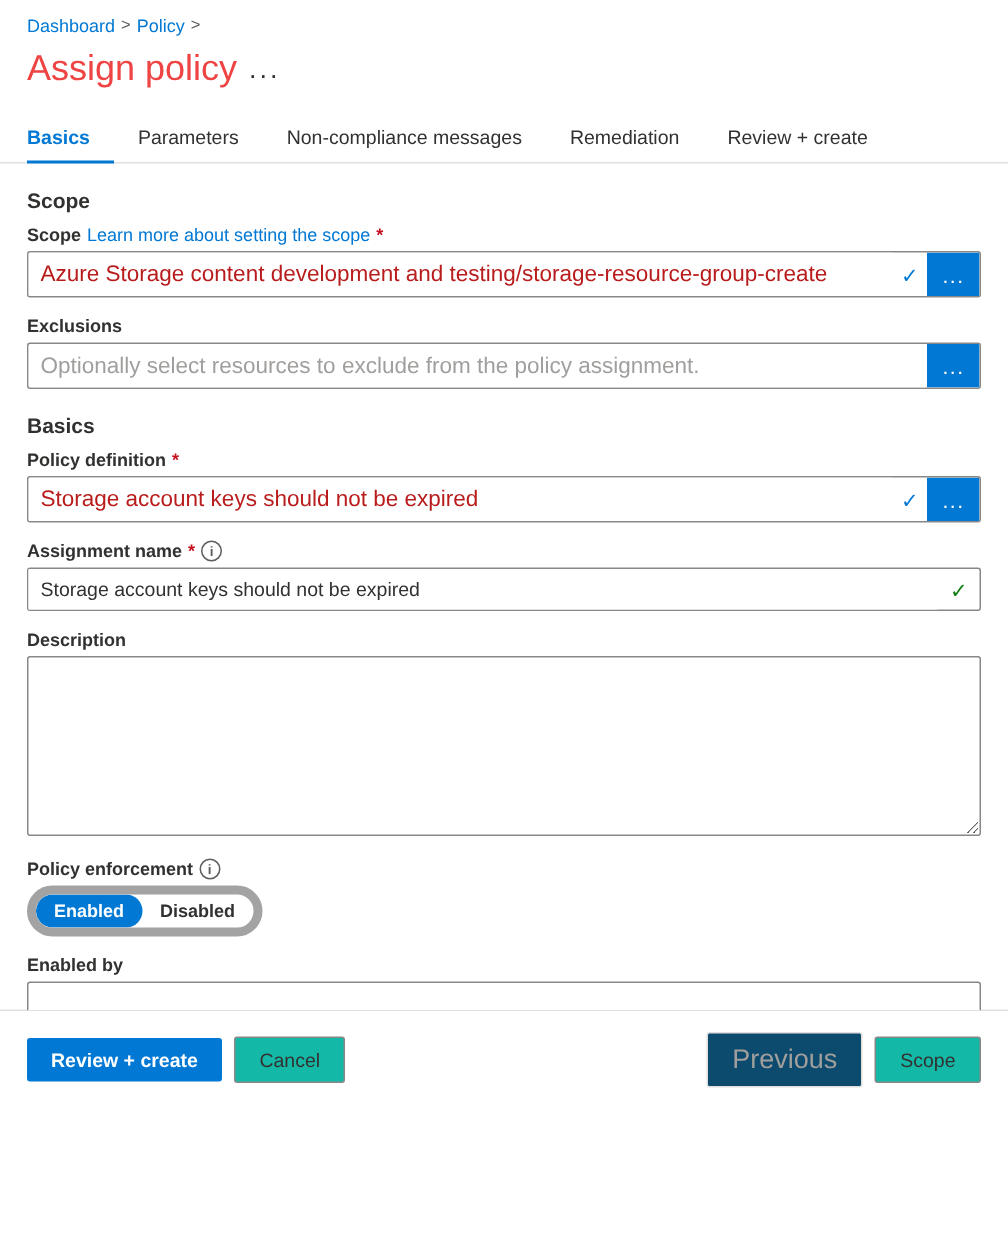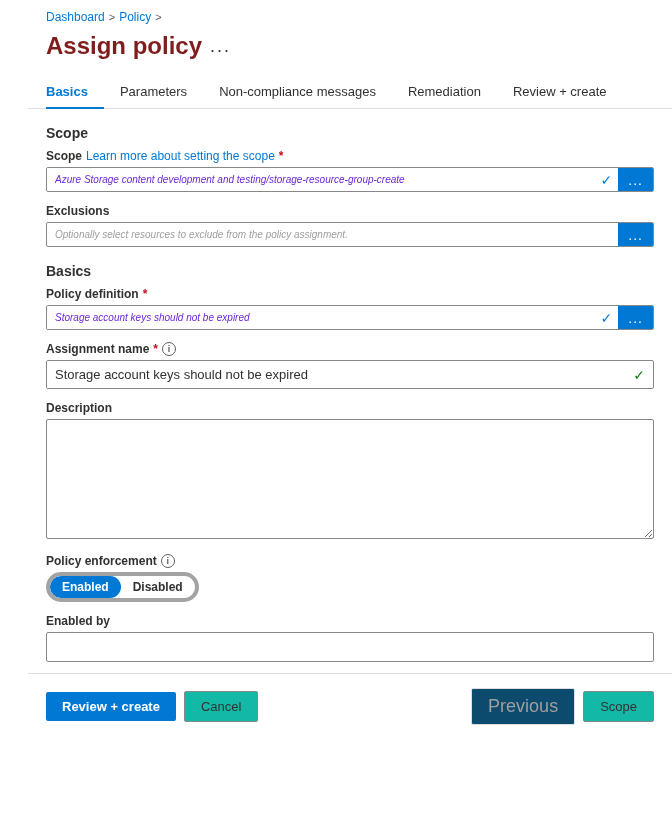--- a/index.html
+++ b/index.html
@@ -8,21 +8,20 @@
       font-size: 13px;
       color: #323130;
       background: #fff;
       width: 672px;
       min-height: 829px;
     }
     .page-wrapper {
       display: flex;
       flex-direction: column;
       height: 739px;
-      margin-left: 28px;
     }
     .main-content {
       flex: 1;
       padding: 0 18px;
       overflow-y: auto;
     }
 
     
     .breadcrumb {
       display: flex;
@@ -44,22 +43,22 @@
 
     
     .page-title-row {
       display: flex;
       align-items: center;
       gap: 8px;
       padding: 4px 18px 16px;
     }
     .page-title {
       font-size: 24px;
-      font-weight: 700;
-      color: #7f1d1d;
+      font-weight: 400;
+      color: #ef4444;
     }
     .ellipsis-btn {
       color: #323130;
       font-size: 18px;
       cursor: pointer;
       letter-spacing: 2px;
     }
 
     
     .tabs {
@@ -136,23 +135,22 @@
       display: flex;
       border: 1px solid #8a8886;
       border-radius: 2px;
       overflow: hidden;
     }
     .input-with-btn input {
       flex: 1;
       border: none;
       outline: none;
       padding: 6px 8px;
-      font-size: 10px;
-      color: #6d28d9;
-      font-style: italic;
+      font-size: 15px;
+      color: #b91c1c;
     }
     .input-check-icon {
       display: flex;
       align-items: center;
       padding: 0 6px;
       color: #0078d4;
       font-size: 14px;
     }
     .input-ellipsis-btn {
       background: #0078d4;
@@ -215,21 +213,21 @@
 
     
     .toggle-group {
       display: flex;
       align-items: center;
       gap: 8px;
     }
     .toggle-container {
       display: flex;
       align-items: center;
-      border: 4px solid #a3a3a3;
+      border: 6px solid #a3a3a3;
       border-radius: 20px;
       overflow: hidden;
     }
     .toggle-opt {
       padding: 4px 12px;
       font-size: 12px;
       font-weight: 600;
       cursor: pointer;
     }
     .toggle-opt.selected {

